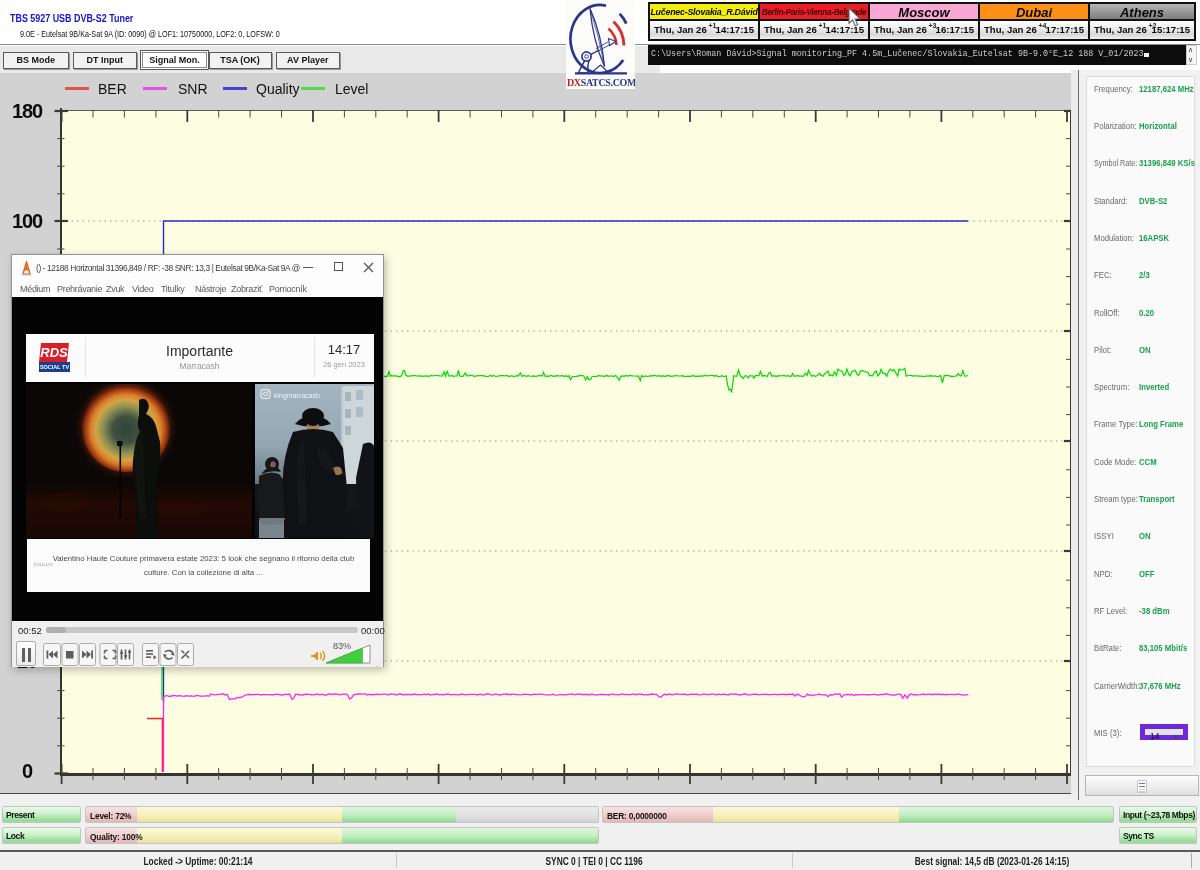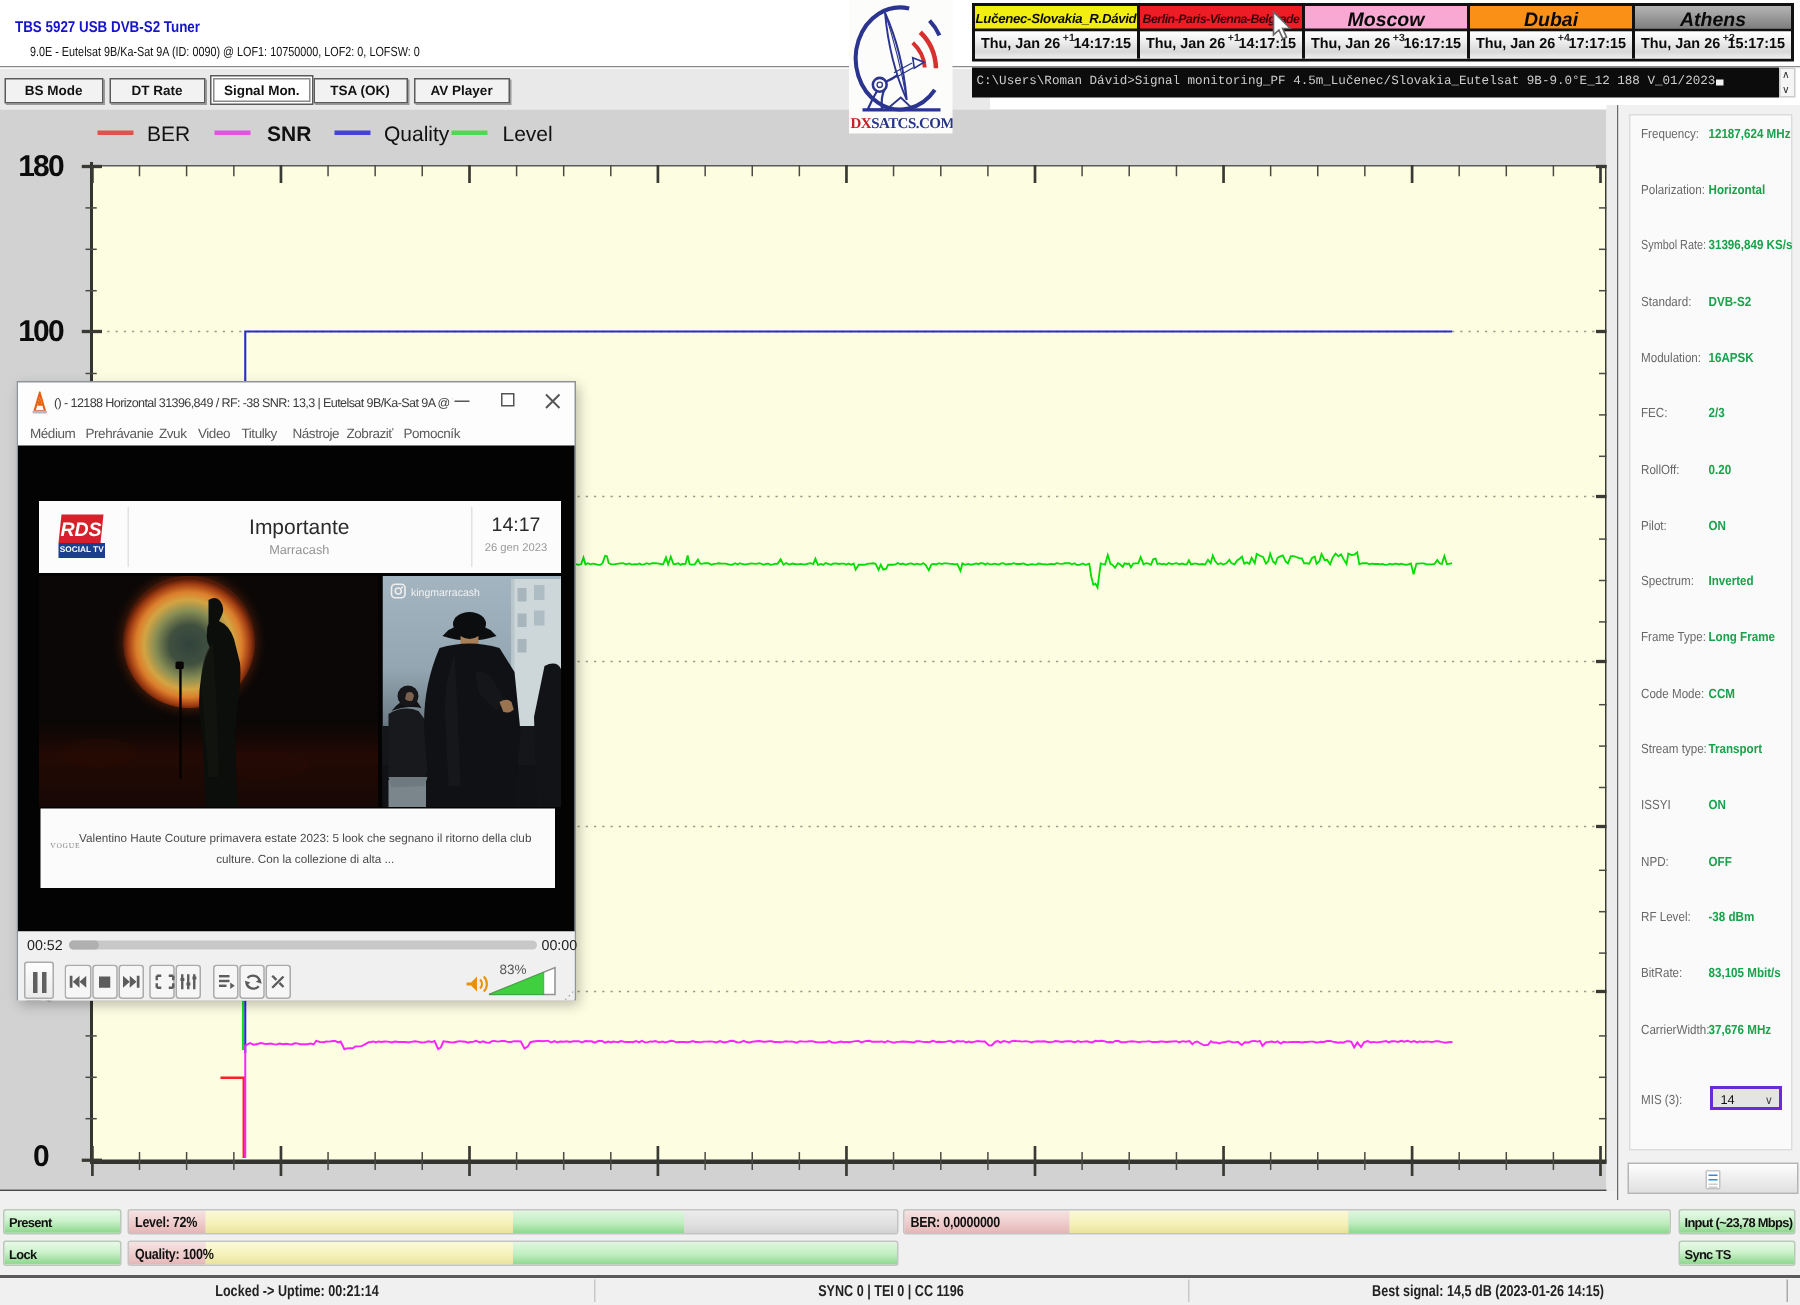--- a/index.html
+++ b/index.html
@@ -13,21 +13,21 @@
 <div id="root">
 
 <div class="abs" style="left:0;top:0;width:1200px;height:46px;background:#fff;"></div>
 <div class="abs" style="left:10px;top:12px;font-size:10.5px;font-weight:bold;color:#1414cc;transform:scaleX(0.85);transform-origin:0 0;white-space:nowrap;">TBS 5927 USB DVB-S2 Tuner</div>
 <div class="abs" style="left:20px;top:29px;font-size:8.8px;color:#111;transform:scaleX(0.82);transform-origin:0 0;white-space:nowrap;">9.0E - Eutelsat 9B/Ka-Sat 9A (ID: 0090) @ LOF1: 10750000, LOF2: 0, LOFSW: 0</div>
 <div class="abs" style="left:0;top:44px;width:1200px;height:1px;background:#8a8a8a;"></div>
 <div class="abs" style="left:0;top:45px;width:1200px;height:1px;background:#fdfdfd;"></div>
 
 <div class="abs" style="left:0;top:46px;width:660px;height:26.5px;background:#e9e9e9;"></div>
 <div class="abs tabbtn" style="left:3px;top:51.5px;width:65.5px;">BS Mode</div>
-<div class="abs tabbtn" style="left:73px;top:51.5px;width:63.5px;">DT Rate</div>
+<div class="abs tabbtn" style="left:73px;top:51.5px;width:63.5px;">DT Input</div>
 <div class="abs tabbtn active" style="left:140px;top:50px;width:69px;height:20px;">Signal Mon.</div>
 <div class="abs tabbtn" style="left:208.5px;top:51.5px;width:63px;">TSA (OK)</div>
 <div class="abs tabbtn" style="left:276px;top:51.5px;width:63.5px;">AV Player</div>
 
 <div class="abs" style="left:0;top:72.5px;width:1071px;height:720px;background:#d2d2d2;"></div>
 <div class="abs" style="left:0;top:792.5px;width:1078px;height:1.5px;background:#4a4a4a;"></div>
 <div class="abs" style="left:1071px;top:70px;width:6.5px;height:730px;background:#ececec;"></div>
 <div class="abs" style="left:1077.5px;top:70px;width:1.5px;height:730px;background:#6a6a6a;"></div>
 <div class="abs" style="left:0;top:794px;width:1078px;height:56px;background:#f0f0f0;"></div>
 
@@ -181,21 +181,21 @@
     <polyline id="tr-green" fill="none" stroke="#00dd00" stroke-width="1.2" points="162.0,700.0 162.0,376.0 164.5,375.6 165.8,376.0 167.1,376.0 168.7,375.5 170.3,376.4 171.7,376.2 173.5,375.9 174.8,376.4 176.1,375.5 178.1,375.6 180.0,375.8 181.2,375.5 183.1,375.9 184.9,375.9 186.9,376.2 188.7,376.0 190.6,375.7 191.9,375.9 193.3,376.0 195.1,376.3 197.2,375.8 199.0,376.1 201.0,376.5 202.9,375.5 204.7,376.6 206.2,375.9 207.5,376.0 208.8,375.5 210.1,375.7 212.2,375.5 213.9,376.5 216.0,375.7 217.5,376.5 218.9,375.6 220.3,376.0 221.8,375.4 223.4,376.1 225.2,376.0 227.1,375.5 229.1,376.4 230.7,375.9 232.5,375.5 233.9,375.6 235.2,375.4 236.5,375.8 238.6,376.1 240.0,375.8 241.3,376.4 243.0,376.0 244.3,375.8 246.3,375.6 248.5,376.0 250.2,375.4 252.4,376.4 253.9,375.8 255.8,376.0 257.4,375.7 259.6,376.4 261.6,376.3 263.3,375.8 264.5,375.7 266.4,376.5 268.6,376.6 270.1,375.7 271.5,375.6 273.6,376.4 275.5,376.4 277.3,376.5 279.3,376.0 281.3,375.8 283.4,375.9 285.6,376.3 286.9,375.6 288.9,375.6 291.1,376.2 292.9,375.6 295.0,376.2 297.2,375.9 299.2,375.7 300.7,375.7 302.1,375.9 304.2,375.8 306.0,376.5 308.1,376.0 309.9,375.4 311.3,375.4 312.6,376.0 314.4,375.8 316.1,376.3 317.9,375.7 319.9,376.0 321.8,376.5 323.6,376.0 325.5,375.9 327.2,376.5 329.3,376.5 331.0,376.5 332.4,375.5 333.7,375.7 335.5,376.3 336.9,376.3 338.2,376.5 339.6,376.5 341.3,376.6 342.7,375.9 344.2,375.6 346.2,375.4 347.8,375.4 349.6,376.0 351.8,376.3 353.1,375.7 355.1,375.7 356.7,376.5 358.2,375.6 359.9,376.2 361.2,376.2 362.5,376.5 364.5,375.5 365.7,376.4 367.3,376.1 368.7,375.6 370.2,375.5 371.4,375.6 372.9,376.3 374.6,375.6 375.9,375.7 377.8,376.1 379.5,376.5 381.5,375.9 383.5,375.9 385.4,376.6 387.4,376.2 389.0,371.6 390.3,376.3 391.7,375.5 393.7,376.2 395.2,375.8 396.5,375.9 398.7,376.6 400.2,376.6 401.7,375.4 403.4,370.5 404.6,370.8 405.8,375.4 407.3,376.1 409.2,376.2 411.3,375.9 413.5,375.6 415.3,375.5 417.4,376.2 419.4,375.6 421.1,376.4 423.2,376.1 425.0,376.2 426.3,375.6 427.6,376.4 429.4,376.2 431.1,375.4 433.0,376.0 434.9,375.5 436.4,375.5 438.3,375.6 440.5,376.0 442.1,376.2 444.0,371.6 445.4,376.3 447.2,371.2 449.0,376.2 450.5,376.0 452.2,375.5 453.6,376.6 454.8,376.0 457.0,375.9 458.4,370.3 459.7,376.0 461.1,376.4 463.2,376.2 465.3,373.0 466.9,375.9 468.3,375.8 470.3,375.4 472.4,375.5 474.3,376.5 475.9,375.9 477.6,375.8 479.1,375.5 481.2,375.7 482.6,375.7 484.0,375.8 486.1,376.4 488.2,376.5 490.1,375.5 491.8,376.3 493.2,375.5 494.6,376.0 496.1,376.3 497.5,376.2 499.3,375.9 500.7,375.6 502.3,375.7 504.5,375.9 505.9,375.5 507.2,375.7 509.0,376.5 510.6,375.9 512.2,375.8 513.7,376.6 515.4,376.2 516.8,375.7 518.4,375.9 520.4,372.9 522.3,376.5 524.1,375.4 526.3,376.4 528.4,375.7 529.8,376.0 531.9,376.3 533.9,375.9 535.1,376.3 537.2,376.2 538.6,375.7 540.5,375.5 542.2,376.1 543.6,372.4 545.3,376.6 547.4,376.0 548.8,376.6 550.3,375.4 552.2,375.9 554.1,376.5 555.3,375.8 557.2,375.6 559.1,376.0 561.3,375.8 562.7,375.7 564.2,376.5 565.6,375.7 567.5,376.5 569.1,375.7 570.4,379.8 572.5,376.5 574.7,376.5 576.1,376.5 577.3,376.2 578.9,375.8 580.1,375.7 582.2,375.5 583.7,375.8 585.7,379.9 587.2,376.5 588.8,379.8 590.8,379.1 592.1,376.5 594.0,376.5 595.5,376.5 597.0,376.3 598.4,375.4 600.6,376.2 601.8,375.7 603.9,376.5 605.4,375.9 607.5,375.6 609.5,376.4 611.3,375.8 612.8,376.3 614.2,376.3 615.5,375.4 617.0,376.6 619.2,380.2 620.9,376.3 622.3,375.9 624.2,376.3 626.1,375.5 627.6,376.1 629.5,375.6 631.0,375.6 632.7,375.8 634.9,376.0 636.9,376.2 638.2,376.0 640.3,380.6 641.6,375.6 643.4,376.5 645.4,375.9 647.4,376.5 649.2,376.1 650.8,375.6 652.2,376.1 653.6,375.4 655.5,375.6 656.9,376.4 658.2,375.5 659.9,376.2 661.3,376.2 662.8,375.8 664.3,376.1 665.9,376.4 667.5,375.6 668.9,375.4 670.5,376.4 672.6,376.0 673.8,376.1 675.9,375.5 677.5,376.0 679.0,376.0 680.3,376.0 682.4,375.6 684.6,376.6 685.8,376.5 687.9,376.1 689.3,376.3 690.9,376.4 692.3,375.7 694.0,375.9 695.5,376.3 696.7,376.1 697.9,376.4 699.7,376.1 701.2,375.9 702.9,376.2 704.5,375.4 706.2,375.7 708.2,375.9 709.9,375.5 711.5,375.5 713.2,375.4 714.5,376.3 716.2,375.5 717.8,376.5 719.8,376.6 721.8,375.6 723.5,376.5 724.9,376.3 726.2,375.8 727.5,384.3 728.9,389.8 730.3,389.1 731.7,391.7 733.8,375.6 735.1,376.0 736.7,376.4 738.5,370.0 740.3,375.9 741.7,376.6 743.3,378.5 745.3,375.5 746.7,376.2 748.5,378.0 749.7,375.6 751.4,376.0 752.7,375.7 753.9,378.3 755.5,375.7 757.3,375.6 758.9,375.6 760.4,371.4 762.4,376.3 763.9,375.4 765.7,375.8 767.3,376.5 768.8,372.9 770.4,372.4 771.6,376.1 772.9,375.6 774.6,376.2 776.0,375.8 777.3,376.5 779.2,375.4 781.1,376.0 782.8,375.7 784.2,375.4 786.2,376.2 788.1,375.7 789.7,376.3 791.2,376.2 792.6,373.5 794.0,376.3 796.0,375.8 797.5,375.7 799.3,376.2 801.5,376.0 803.4,376.4 805.3,373.2 807.1,375.5 808.5,370.3 810.0,373.8 811.9,376.2 813.9,375.5 815.4,376.4 817.5,375.5 819.6,373.2 820.9,375.4 823.0,376.2 824.8,373.6 826.7,372.3 828.0,371.1 829.5,375.8 831.2,374.9 832.9,375.9 834.4,371.9 836.5,375.5 837.8,369.2 840.0,370.5 842.0,371.3 844.0,375.7 845.5,374.0 846.8,369.1 848.7,374.3 850.3,375.9 851.6,372.0 853.1,371.1 855.2,370.3 857.1,374.3 858.6,375.6 860.5,370.8 862.5,370.7 864.6,371.5 866.5,372.2 867.9,372.2 869.4,375.6 871.4,375.5 872.7,375.9 874.7,372.0 876.5,371.1 877.7,375.9 879.6,374.1 881.0,369.3 883.1,373.5 884.7,373.2 886.7,376.2 888.6,371.4 890.4,369.1 892.3,370.9 894.0,369.6 896.1,373.4 897.7,376.0 898.9,369.1 901.1,370.1 902.8,369.8 904.8,368.3 906.2,376.2 908.2,375.5 909.8,375.5 911.4,375.4 913.0,376.2 914.4,375.7 916.6,376.0 918.6,375.9 919.9,376.3 921.7,376.0 923.2,376.6 925.0,376.4 926.7,375.8 928.0,376.4 930.1,375.7 931.5,375.9 932.7,376.3 934.2,375.8 935.8,376.2 937.3,376.5 938.6,376.4 940.6,375.6 942.4,382.9 944.3,375.7 945.6,375.7 947.2,375.6 949.2,375.6 951.0,376.3 953.1,376.3 954.5,376.2 956.4,375.9 958.2,373.4 959.8,375.5 961.2,376.0 962.9,370.6 964.6,376.1 966.6,375.8 968.0,375.5"></polyline>
     <polyline id="tr-mag" fill="none" stroke="#ff22ff" stroke-width="1.3" points="163.5,772.0 163.5,697.0 166.7,695.4 169.0,696.5 171.5,696.0 174.0,695.4 176.2,695.8 178.1,696.0 180.5,695.7 182.4,696.1 184.2,696.4 186.3,695.7 188.9,696.2 190.7,695.8 192.9,696.2 194.4,696.3 196.5,695.5 198.0,695.6 200.2,696.2 202.7,696.1 204.9,696.2 207.1,695.7 209.1,696.3 210.8,693.9 213.3,694.7 215.8,694.8 217.5,694.3 219.4,694.4 221.9,694.0 223.5,694.0 225.6,695.0 227.1,694.4 229.6,699.5 231.2,698.9 232.8,698.8 235.3,698.8 236.8,697.7 238.6,697.6 241.0,697.4 243.3,696.3 245.8,694.8 247.4,694.7 248.9,694.3 250.6,694.9 252.2,694.3 254.2,694.7 256.5,694.3 258.7,694.4 261.1,695.0 263.2,694.3 265.8,694.7 267.7,694.6 270.1,694.6 272.1,695.0 274.3,694.6 276.7,694.2 278.5,694.4 280.9,695.0 283.3,694.9 285.4,694.2 287.8,694.7 289.7,694.0 292.1,699.4 293.8,698.4 295.6,694.2 297.9,694.5 300.3,694.8 302.5,695.0 304.5,694.5 306.2,694.1 308.5,694.3 310.4,694.5 312.0,695.1 313.6,694.7 315.3,694.6 317.4,693.9 319.9,694.9 322.1,694.2 324.0,695.0 326.4,695.1 328.0,694.1 329.6,694.0 332.0,694.4 334.5,694.0 336.5,694.0 338.3,694.6 340.8,694.7 342.8,694.1 345.4,694.2 347.2,694.3 349.7,699.1 351.9,697.6 353.6,694.8 355.8,694.3 358.2,694.0 360.0,694.0 361.7,694.2 363.9,693.9 365.6,693.9 367.4,695.0 369.8,694.1 371.4,695.0 373.6,694.4 376.0,694.5 377.7,694.2 380.0,694.6 382.4,694.2 384.1,694.2 386.0,694.1 387.8,695.0 390.4,694.0 392.6,694.2 394.5,694.2 396.4,695.1 398.9,694.0 401.4,694.0 403.2,695.1 405.6,694.3 407.1,694.9 408.8,694.4 410.5,694.6 412.2,694.8 413.9,694.0 416.1,694.5 417.8,694.6 420.2,694.6 421.8,694.8 424.1,694.0 425.9,694.9 428.0,693.9 430.0,694.9 431.7,694.9 433.4,694.3 434.9,694.5 437.0,694.0 439.4,694.9 441.7,694.4 443.2,694.9 445.3,694.5 447.4,693.9 449.1,694.1 450.9,694.9 452.5,694.7 454.0,694.6 456.1,694.7 458.5,694.8 460.2,694.5 462.0,694.0 463.6,694.6 465.3,694.6 467.0,694.9 468.9,694.4 471.0,694.4 473.3,694.3 475.2,694.4 477.6,695.0 480.0,694.0 482.6,695.0 484.5,694.7 486.6,694.0 488.7,693.9 491.2,694.8 493.4,694.9 495.9,693.9 497.7,694.7 499.8,695.0 501.6,694.5 504.1,694.2 506.3,694.0 508.9,694.5 510.9,694.5 512.5,694.1 514.5,694.2 516.1,694.6 518.2,694.6 520.0,694.8 522.1,694.6 523.9,694.2 526.0,694.4 527.5,694.3 529.3,694.6 531.1,695.1 533.4,694.1 535.9,694.4 537.8,694.4 539.4,694.2 541.7,694.1 543.6,694.7 546.1,694.9 548.4,694.8 550.4,694.8 552.9,694.1 554.4,694.8 556.5,695.1 558.4,694.8 560.6,694.4 562.6,694.8 564.5,694.6 566.4,694.8 568.4,694.4 570.3,694.1 572.4,694.0 574.2,694.9 576.8,694.1 579.3,693.9 581.4,694.5 583.8,694.5 585.8,694.5 587.8,694.3 589.7,695.0 591.7,694.0 593.7,694.6 596.1,695.1 598.1,694.6 600.0,694.5 601.7,694.3 604.1,694.5 606.6,694.7 609.2,695.0 610.8,694.2 612.9,694.1 615.1,694.6 617.7,694.7 619.6,694.8 621.9,693.9 624.3,694.6 626.0,694.5 627.8,694.7 630.4,694.6 632.1,694.1 633.7,694.0 635.8,694.9 638.1,694.0 640.5,694.3 642.4,694.1 644.0,695.0 645.9,694.4 647.4,695.0 650.0,694.4 651.8,694.0 654.2,694.3 656.6,694.3 659.2,696.9 661.1,697.0 663.6,694.5 665.3,694.1 667.0,695.1 669.1,694.0 671.1,694.4 672.7,694.9 674.5,694.1 676.2,693.9 678.1,694.1 679.7,694.2 681.4,694.4 683.7,694.1 686.0,694.4 687.8,695.0 689.5,694.4 691.8,694.2 693.9,694.3 696.1,694.2 697.7,694.5 699.5,694.8 701.8,694.6 703.7,694.0 706.1,694.3 707.7,694.6 709.8,694.3 711.6,694.2 713.9,694.2 716.4,694.8 718.9,694.1 720.4,694.7 722.3,694.4 724.6,694.2 726.4,694.7 728.1,695.0 730.4,693.9 732.0,694.1 734.0,693.9 736.2,694.1 738.3,694.8 740.3,694.7 741.8,694.9 743.6,694.0 745.7,694.0 747.4,694.8 749.9,694.8 752.1,694.4 754.6,694.2 757.1,694.4 759.4,694.8 761.5,694.4 763.8,694.4 766.3,694.1 767.9,694.7 769.7,694.6 771.9,694.6 773.4,694.3 775.2,694.3 777.4,694.7 779.2,694.5 781.7,694.3 784.2,694.1 786.1,694.9 788.4,694.1 790.6,694.5 793.0,694.0 794.9,696.1 796.6,694.7 798.2,694.3 800.1,695.5 802.7,696.9 805.3,696.5 807.3,694.1 808.8,695.0 811.0,695.0 812.7,695.6 815.1,694.9 816.8,694.7 819.3,694.1 821.7,694.8 823.4,694.9 825.3,694.6 827.8,696.6 829.9,694.9 832.4,695.0 834.5,694.1 836.6,694.0 838.3,694.4 839.9,693.9 841.6,697.2 844.1,694.8 845.9,694.7 847.8,694.3 850.1,694.9 851.7,694.3 853.9,695.7 855.7,694.5 858.2,694.9 860.8,694.6 862.3,694.7 864.2,694.6 866.2,694.7 868.1,695.0 869.8,694.7 871.4,694.7 873.5,694.4 875.6,694.4 877.3,695.0 879.0,694.9 880.6,694.5 882.6,694.6 884.7,694.0 886.9,694.0 888.5,694.4 890.6,694.8 892.2,695.1 893.8,694.9 895.5,695.1 897.8,694.1 899.4,694.2 900.9,694.6 902.8,698.3 904.9,694.9 907.4,698.0 909.3,694.8 911.7,694.0 914.0,695.0 915.6,694.6 917.7,694.9 920.2,694.7 921.9,694.4 924.1,694.0 925.7,694.9 927.8,694.2 929.7,694.1 931.8,694.7 934.4,693.9 936.0,694.5 938.4,693.9 940.8,694.7 942.8,694.1 944.8,694.9 946.3,694.3 948.8,694.6 950.5,694.3 952.6,694.4 954.1,694.6 955.7,694.5 957.2,694.1 959.0,694.2 960.8,694.6 963.4,695.1 965.5,694.8 967.8,694.7 968.0,694.2"></polyline>
   </g>
 </svg>
 
 <div class="abs" style="left:65px;top:87px;width:24px;height:2.6px;background:#e0524a;"></div>
 <div class="abs" style="left:143px;top:87px;width:24px;height:2.6px;background:#e352e3;"></div>
 <div class="abs" style="left:223px;top:87px;width:24px;height:2.6px;background:#4542d9;"></div>
 <div class="abs" style="left:301px;top:87px;width:24px;height:2.6px;background:#4fd94f;"></div>
 <div class="abs lgt" style="left:98px;top:81px;">BER</div>
-<div class="abs lgt" style="left:178px;top:81px;font-weight:bold;">SNR</div>
+<div class="abs lgt" style="left:178px;top:81px;">SNR</div>
 <div class="abs lgt" style="left:256px;top:81px;">Quality</div>
 <div class="abs lgt" style="left:335px;top:81px;">Level</div>
 
 <div class="abs ylab" style="top:100px;">180</div>
 <div class="abs ylab" style="top:210px;">100</div>
 <div class="abs ylab" style="top:320px;">80</div>
 <div class="abs ylab" style="top:430px;">60</div>
 <div class="abs ylab" style="top:540px;">40</div>
 <div class="abs ylab" style="top:650px;">20</div>
 <div class="abs ylab" style="top:760px;">0</div>
@@ -339,21 +339,21 @@
       </div>
   <div class="srow" style="top:566.2px;">
         <span class="sl">BitRate:</span>
         <span class="sv">83,105 Mbit/s</span>
       </div>
   <div class="srow" style="top:603.5px;">
         <span class="sl">CarrierWidth:</span>
         <span class="sv">37,676 MHz</span>
       </div>
   <div class="abs" style="left:7px;top:651px;font-size:8.8px;color:#686868;transform:scaleX(0.88);transform-origin:0 0;">MIS (3):</div>
-  <div class="abs" style="left:53px;top:647px;width:48px;height:16px;background:#e4e4e4;border:2px solid #6d28d9;font-size:8.5px;color:#111;line-height:14px;padding-left:5px;">14<span style="position:absolute;right:4px;top:1px;color:#444;font-size:7.5px;">∨</span></div>
+  <div class="abs" style="left:53px;top:647px;width:48px;height:16px;background:#e4e4e4;border:5px solid #6d28d9;font-size:8.5px;color:#111;line-height:14px;padding-left:5px;">14<span style="position:absolute;right:4px;top:1px;color:#444;font-size:7.5px;">∨</span></div>
 </div>
 <div class="abs" style="left:1085px;top:775px;width:114px;height:21px;background:linear-gradient(#fdfdfd,#e0e0e0);border:1px solid #b5b5b5;">
   <div style="position:absolute;left:51px;top:4px;width:10px;height:12.5px;background:#fff;border:1px solid #c4c4c4;border-radius:1px;">
     <div style="position:absolute;left:1px;top:1.5px;width:6px;height:1.6px;background:#3a87d4;"></div>
     <div style="position:absolute;left:1px;top:4.6px;width:6px;height:1.6px;background:#3a87d4;"></div>
     <div style="position:absolute;left:1px;top:7.7px;width:6px;height:1.3px;background:#cccccc;"></div>
     <div style="position:absolute;left:1px;top:10px;width:6px;height:1.3px;background:#cccccc;"></div>
   </div>
 </div>
 

